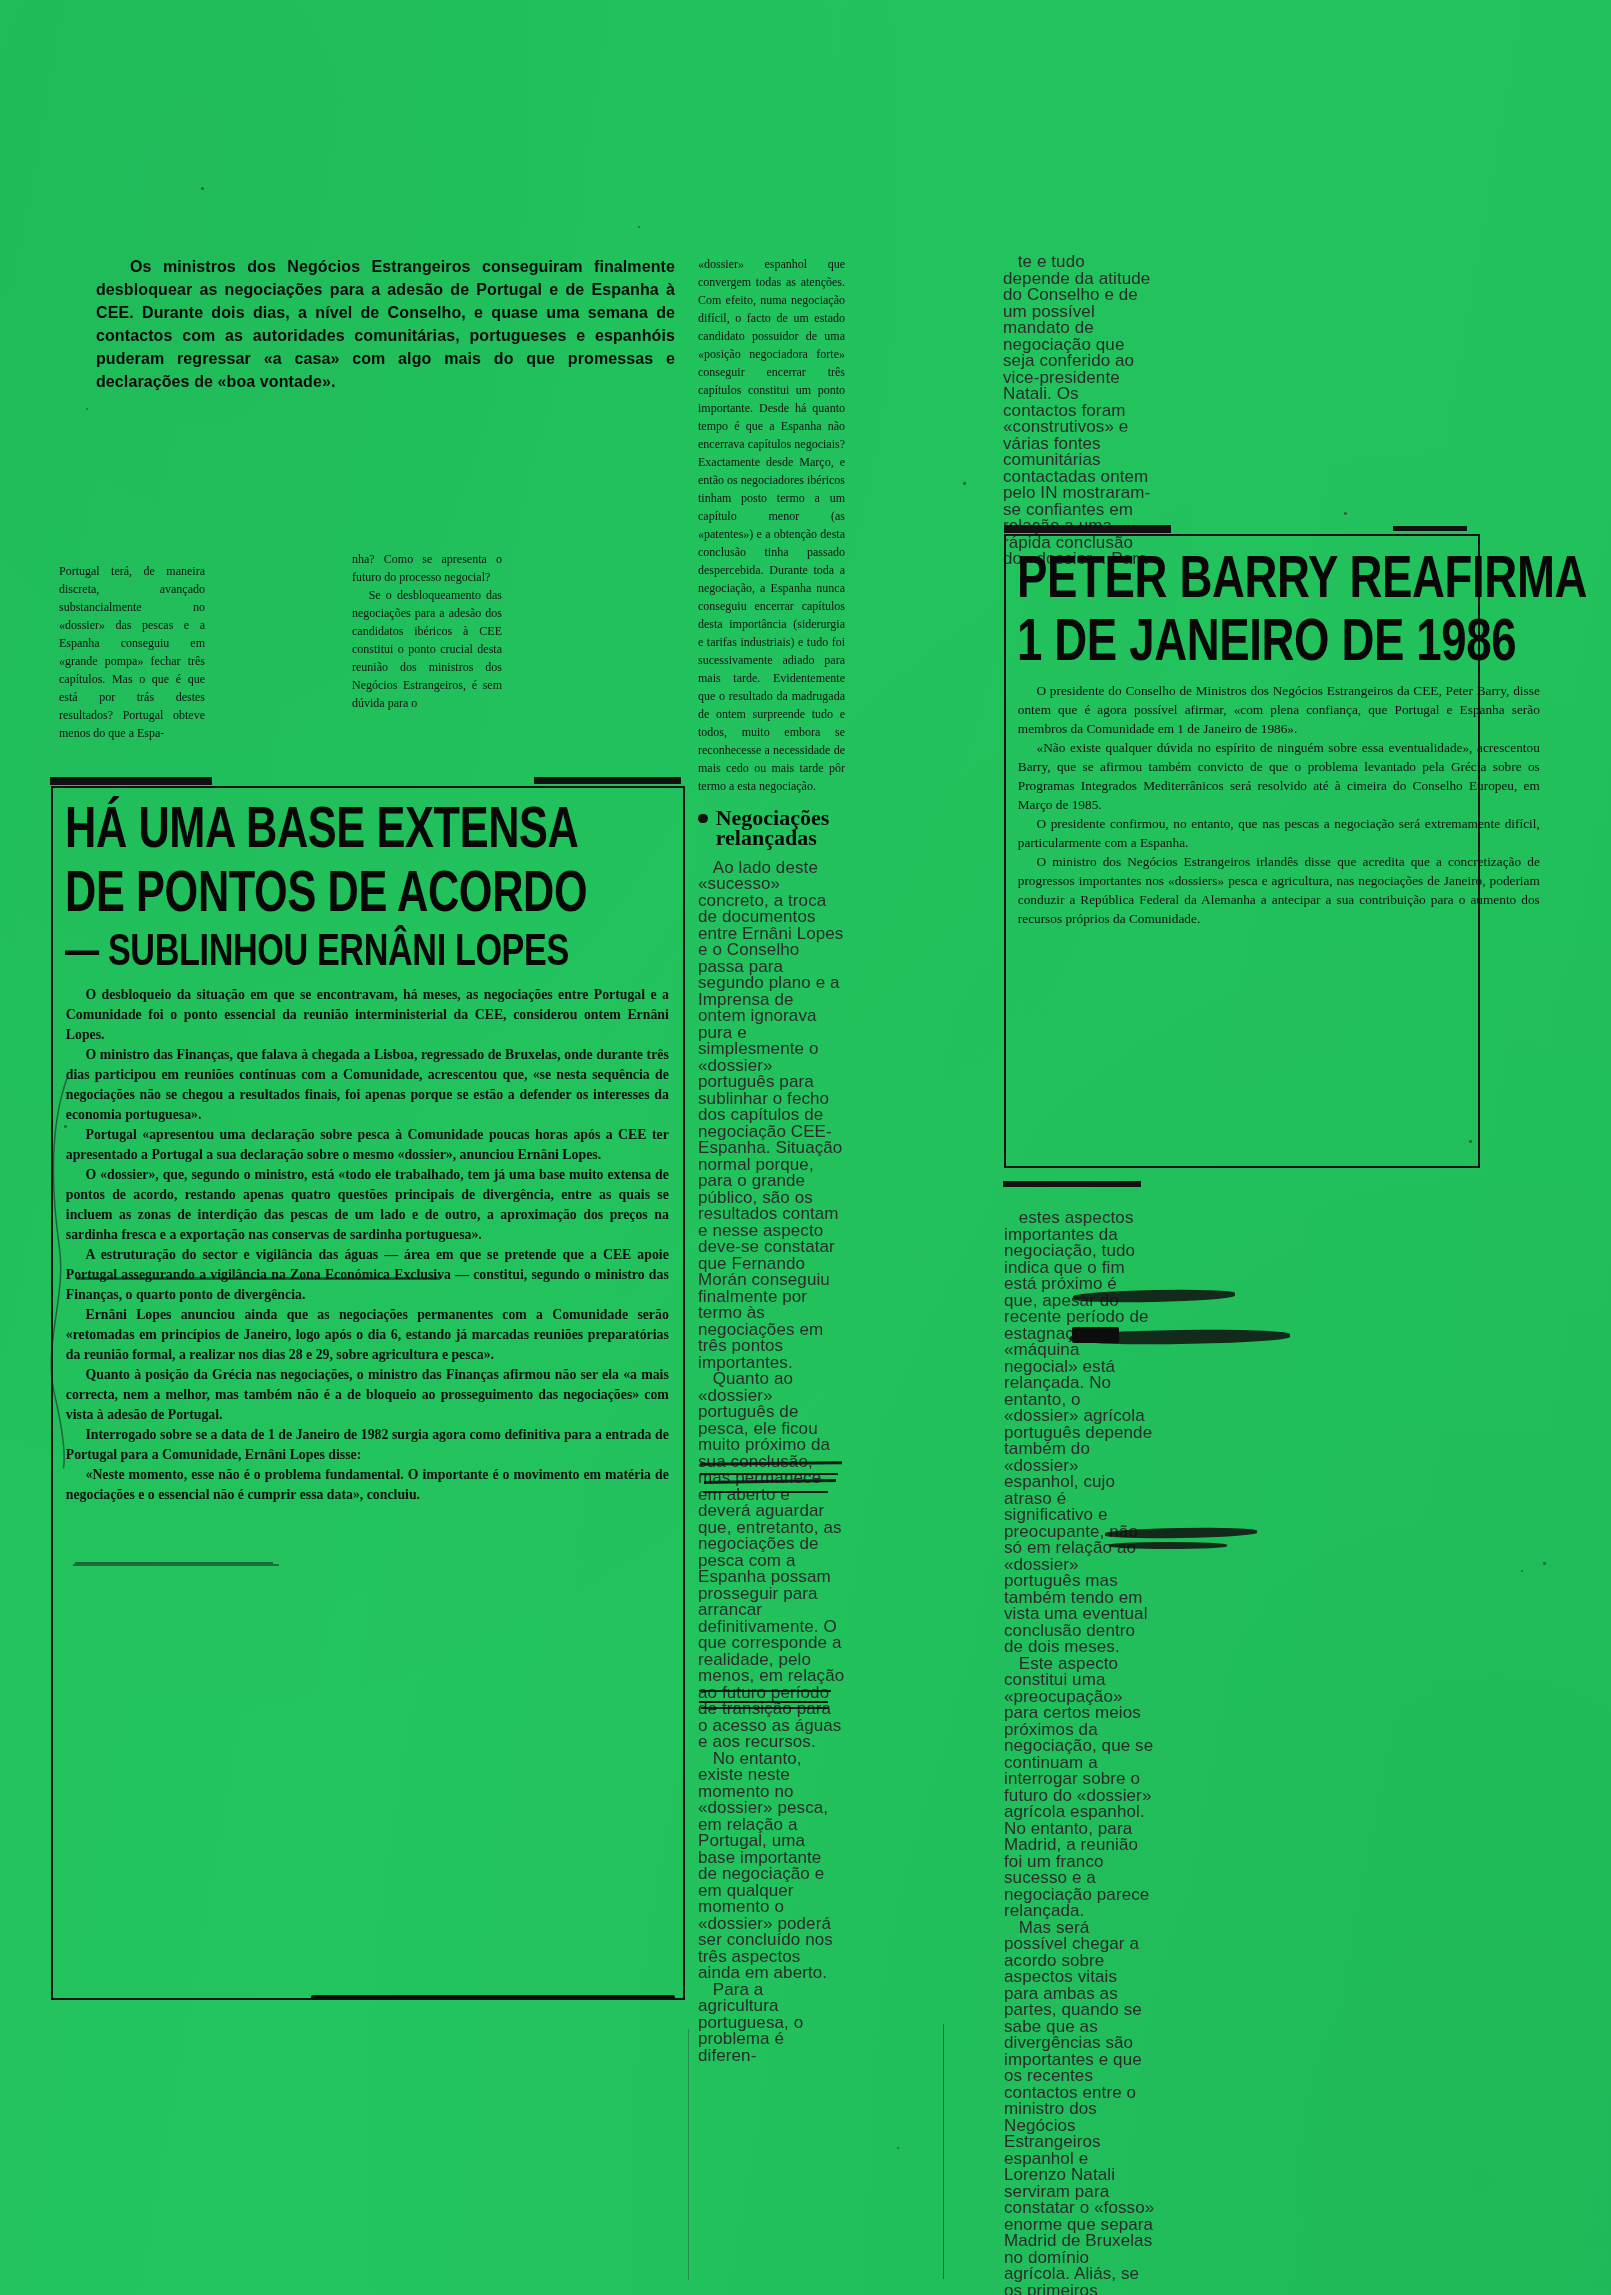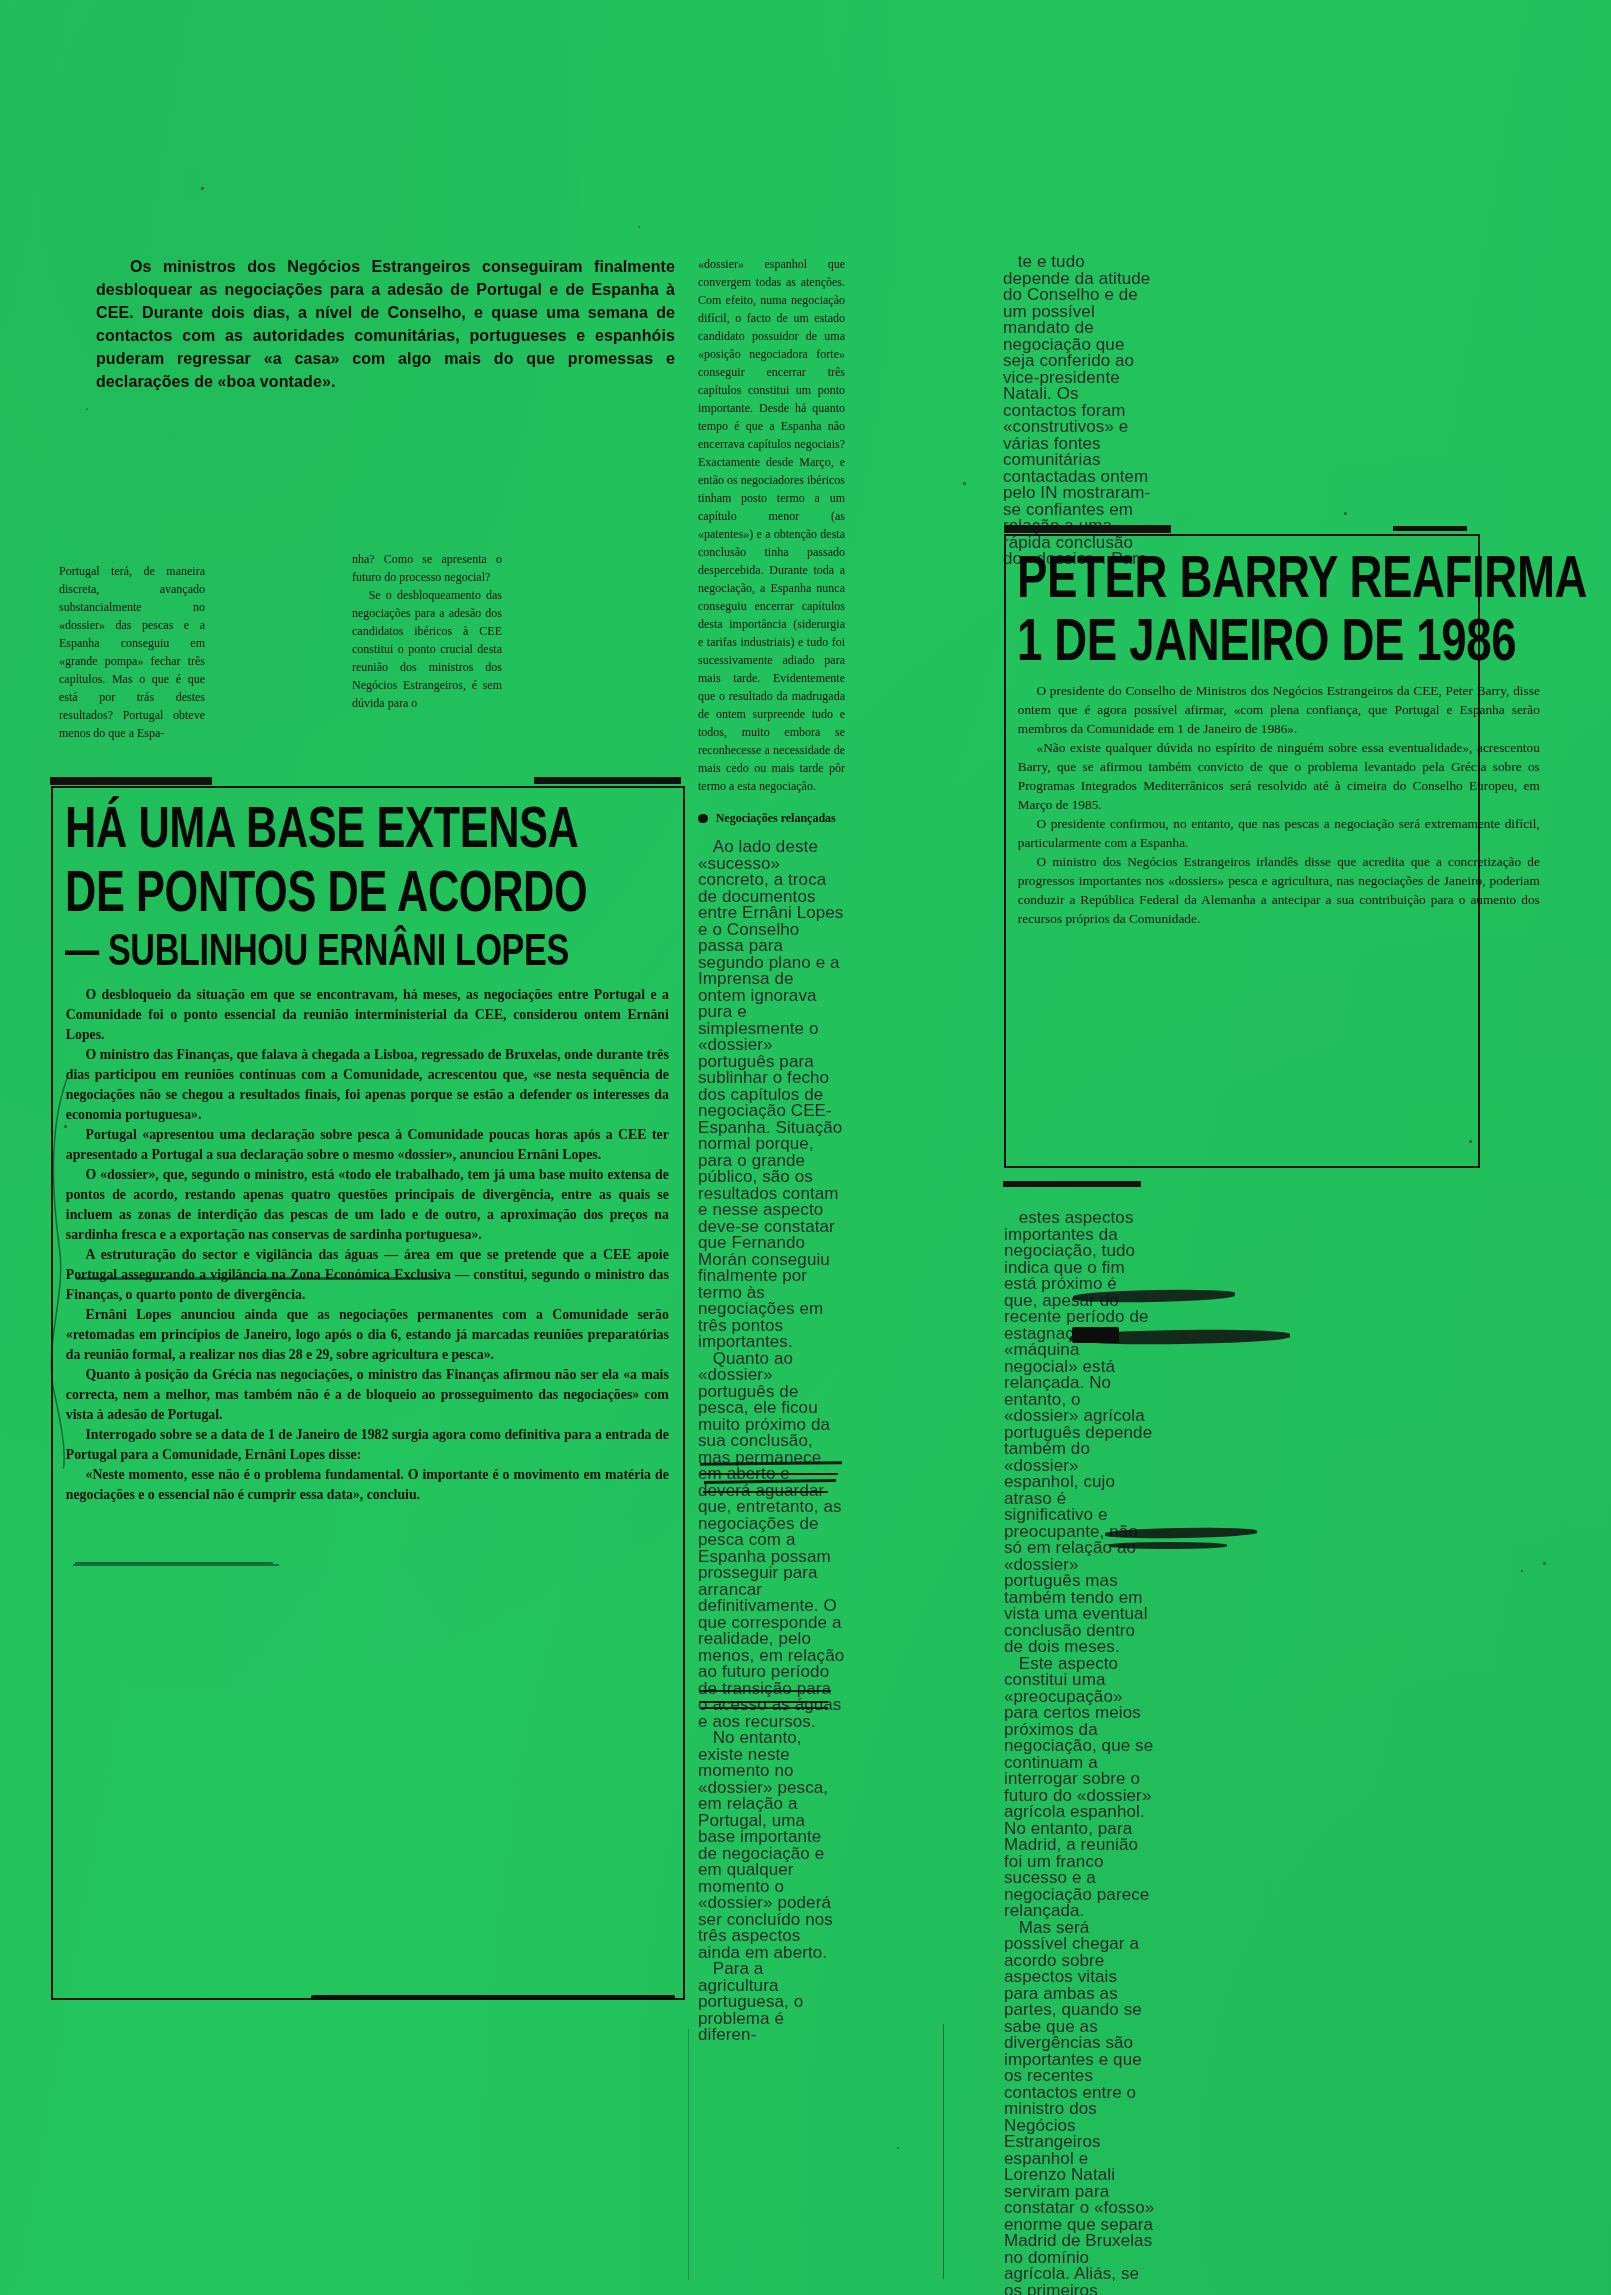--- a/index.html
+++ b/index.html
@@ -123,21 +123,21 @@
     width: 9.8px;
     height: 9.8px;
     border-radius: 50%;
     background: #111;
     flex: 0 0 auto;
     margin-top: 5.9px;
   }
   .bullet-label {
     font-family: "Liberation Serif", serif;
     font-weight: bold;
-    font-size: 12px;
+    font-size: 22px;
     line-height: 20.6px;
     color: #0c0c0c;
   }
 
   
   #box-ernani {
     position: absolute;
     left: 51px;
     top: 786px;
     width: 634px;

